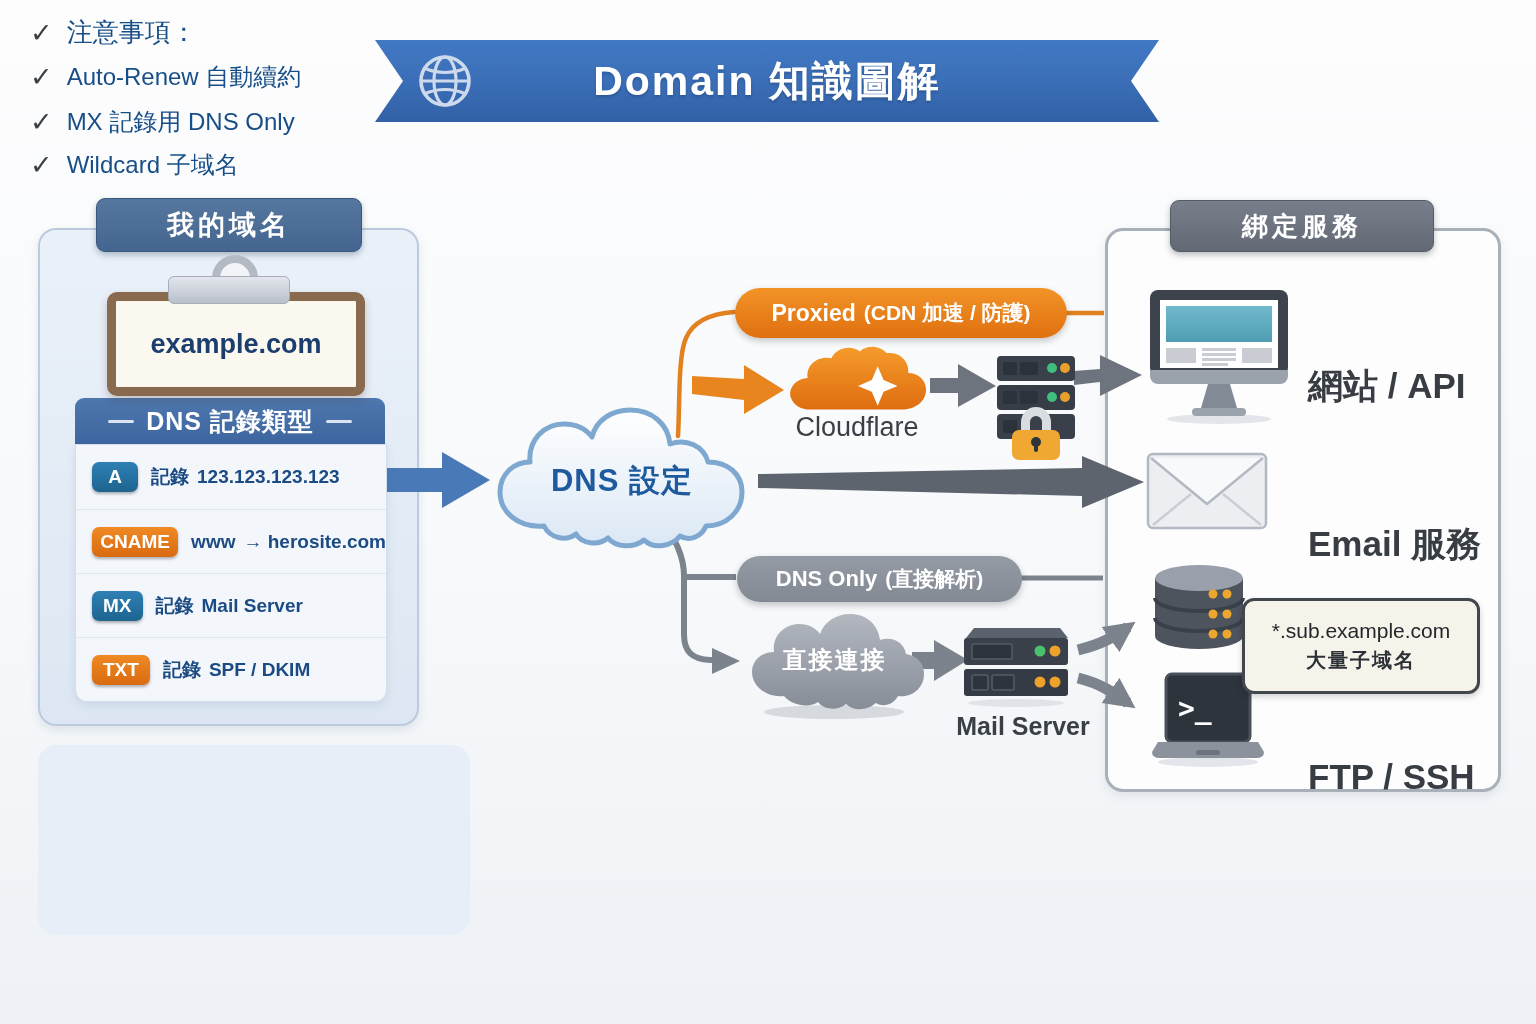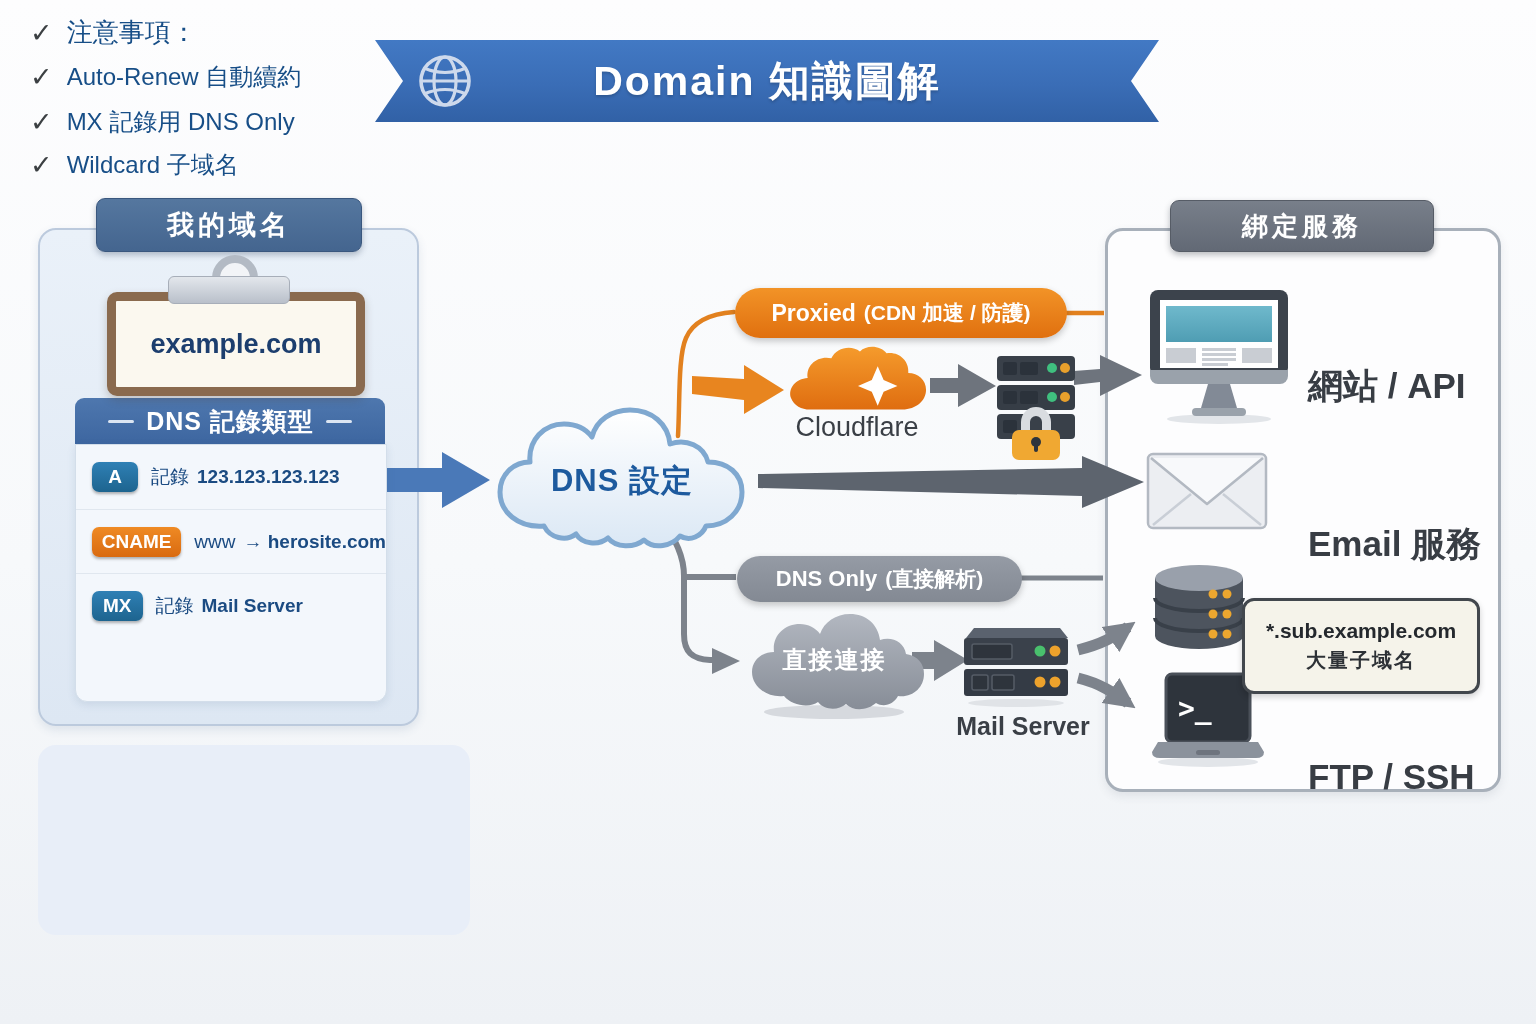--- a/index.html
+++ b/index.html
@@ -64,21 +64,21 @@
     background:#f3f7fc;border:1px solid #d3deea;border-radius:0 0 12px 12px;
     box-shadow:0 3px 8px rgba(60,90,130,.12);z-index:7;
   }
   .rec-row{position:absolute;left:0;width:310px;height:64px;display:flex;align-items:center;padding-left:16px;box-sizing:border-box;gap:13px;}
   .rec-row + .rec-row{border-top:1px solid #e0e7ef;}
   .rec-row.r0{top:0;} .rec-row.r1{top:64px;} .rec-row.r2{top:128px;} .rec-row.r3{top:192px;}
   .badge{display:inline-flex;align-items:center;justify-content:center;min-width:24px;padding:4px 11px;border-radius:7px;color:#fff;font-size:19px;font-weight:bold;box-shadow:0 2px 3px rgba(0,0,0,.3);}
   .badge-blue{background:linear-gradient(180deg,#2f80b5,#1d648f);}
   .badge-orange{background:linear-gradient(180deg,#ef8a24,#d96a10);}
   .rec-text{color:#1b4b82;font-size:19px;font-weight:bold;white-space:nowrap;}
-  .rec-label{font-weight:400;margin-right:8px;margin-top:27px;}
+  .rec-label{font-weight:700;margin-right:8px;margin-top:27px;}
 
   
   .notes-panel{
     left:38px;top:745px;width:432px;height:190px;
     background:#e8eef8;border-radius:18px;z-index:1;
   }
   .note-row{position:absolute;left:30px;display:flex;align-items:center;gap:14px;}
   .note-row .chk{color:#3c4043;font-size:27px;font-weight:bold;}
   .note-row .txt{color:#174e87;font-size:24px;font-weight:normal;}
   .note-0{top:15px;} .note-1{top:61px;} .note-2{top:106px;} .note-3{top:149px;}
@@ -125,21 +125,21 @@
   .lbl-email{left:1308px;top:476px;}
   .lbl-ftp{left:1308px;top:712px;}
 
   .callout{
     left:1242px;top:598px;width:232px;height:90px;
     background:#f5f3ea;border:3px solid #42474d;border-radius:12px;
     box-shadow:0 3px 6px rgba(0,0,0,.18);
     display:flex;flex-direction:column;align-items:center;justify-content:center;gap:4px;
     z-index:12;
   }
-  .callout .l1{color:#24282d;font-size:21px;font-weight:bold;}
+  .callout .l1{color:#24282d;font-size:21px;font-weight:normal;}
   .callout .l2{color:#2d3136;font-size:20px;font-weight:bold;letter-spacing:2px;}
 
   svg{display:block;}
   .icon{z-index:10;}
   .connectors{left:0;top:0;width:1536px;height:1024px;z-index:5;pointer-events:none;}
 </style>
 </head>
 <body>
 
 <div class="canvas">
@@ -205,20 +205,24 @@
       <span class="badge badge-blue">A</span>
       <span class="rec-text"><span class="rec-label">記錄</span><span>123.123.123.123</span></span>
     </div>
     <div class="rec-row r1">
       <span class="badge badge-orange">CNAME</span>
       <span class="rec-text"><span class="rec-label">www</span><span>→ herosite.com</span></span>
     </div>
     <div class="rec-row r2">
       <span class="badge badge-blue">MX</span>
       <span class="rec-text"><span class="rec-label">記錄</span><span>Mail Server</span></span>
+    </div>
+    <div class="rec-row r3">
+      <span class="badge badge-orange">TXT</span>
+      <span class="rec-text"><span class="rec-label">記錄</span><span>SPF / DKIM</span></span>
     </div>
   </div>
 
   <div class="abs note-row note-0">
     <span class="chk">✓</span>
     <span class="txt" style="font-size:26px;">注意事項：</span>
   </div>
   <div class="abs note-row note-1">
     <span class="chk">✓</span>
     <span class="txt">Auto-Renew 自動續約</span>

